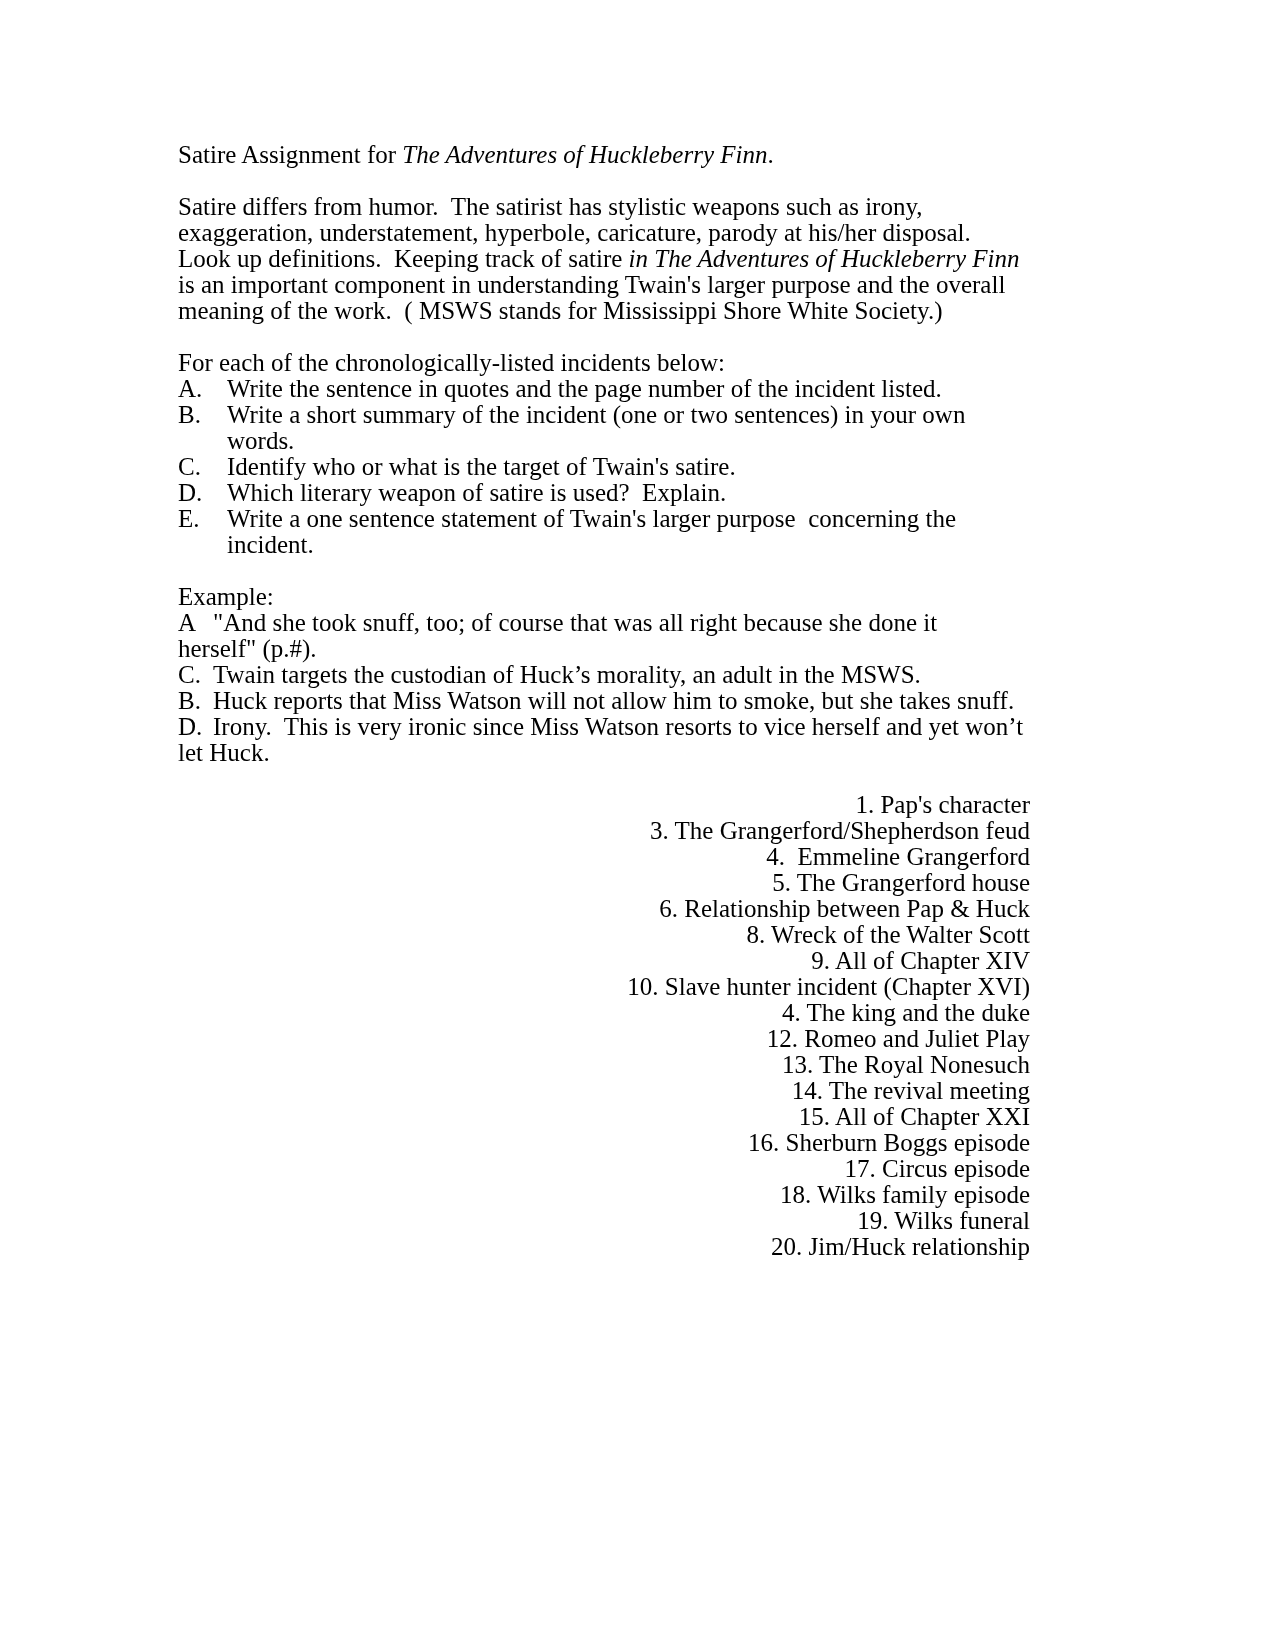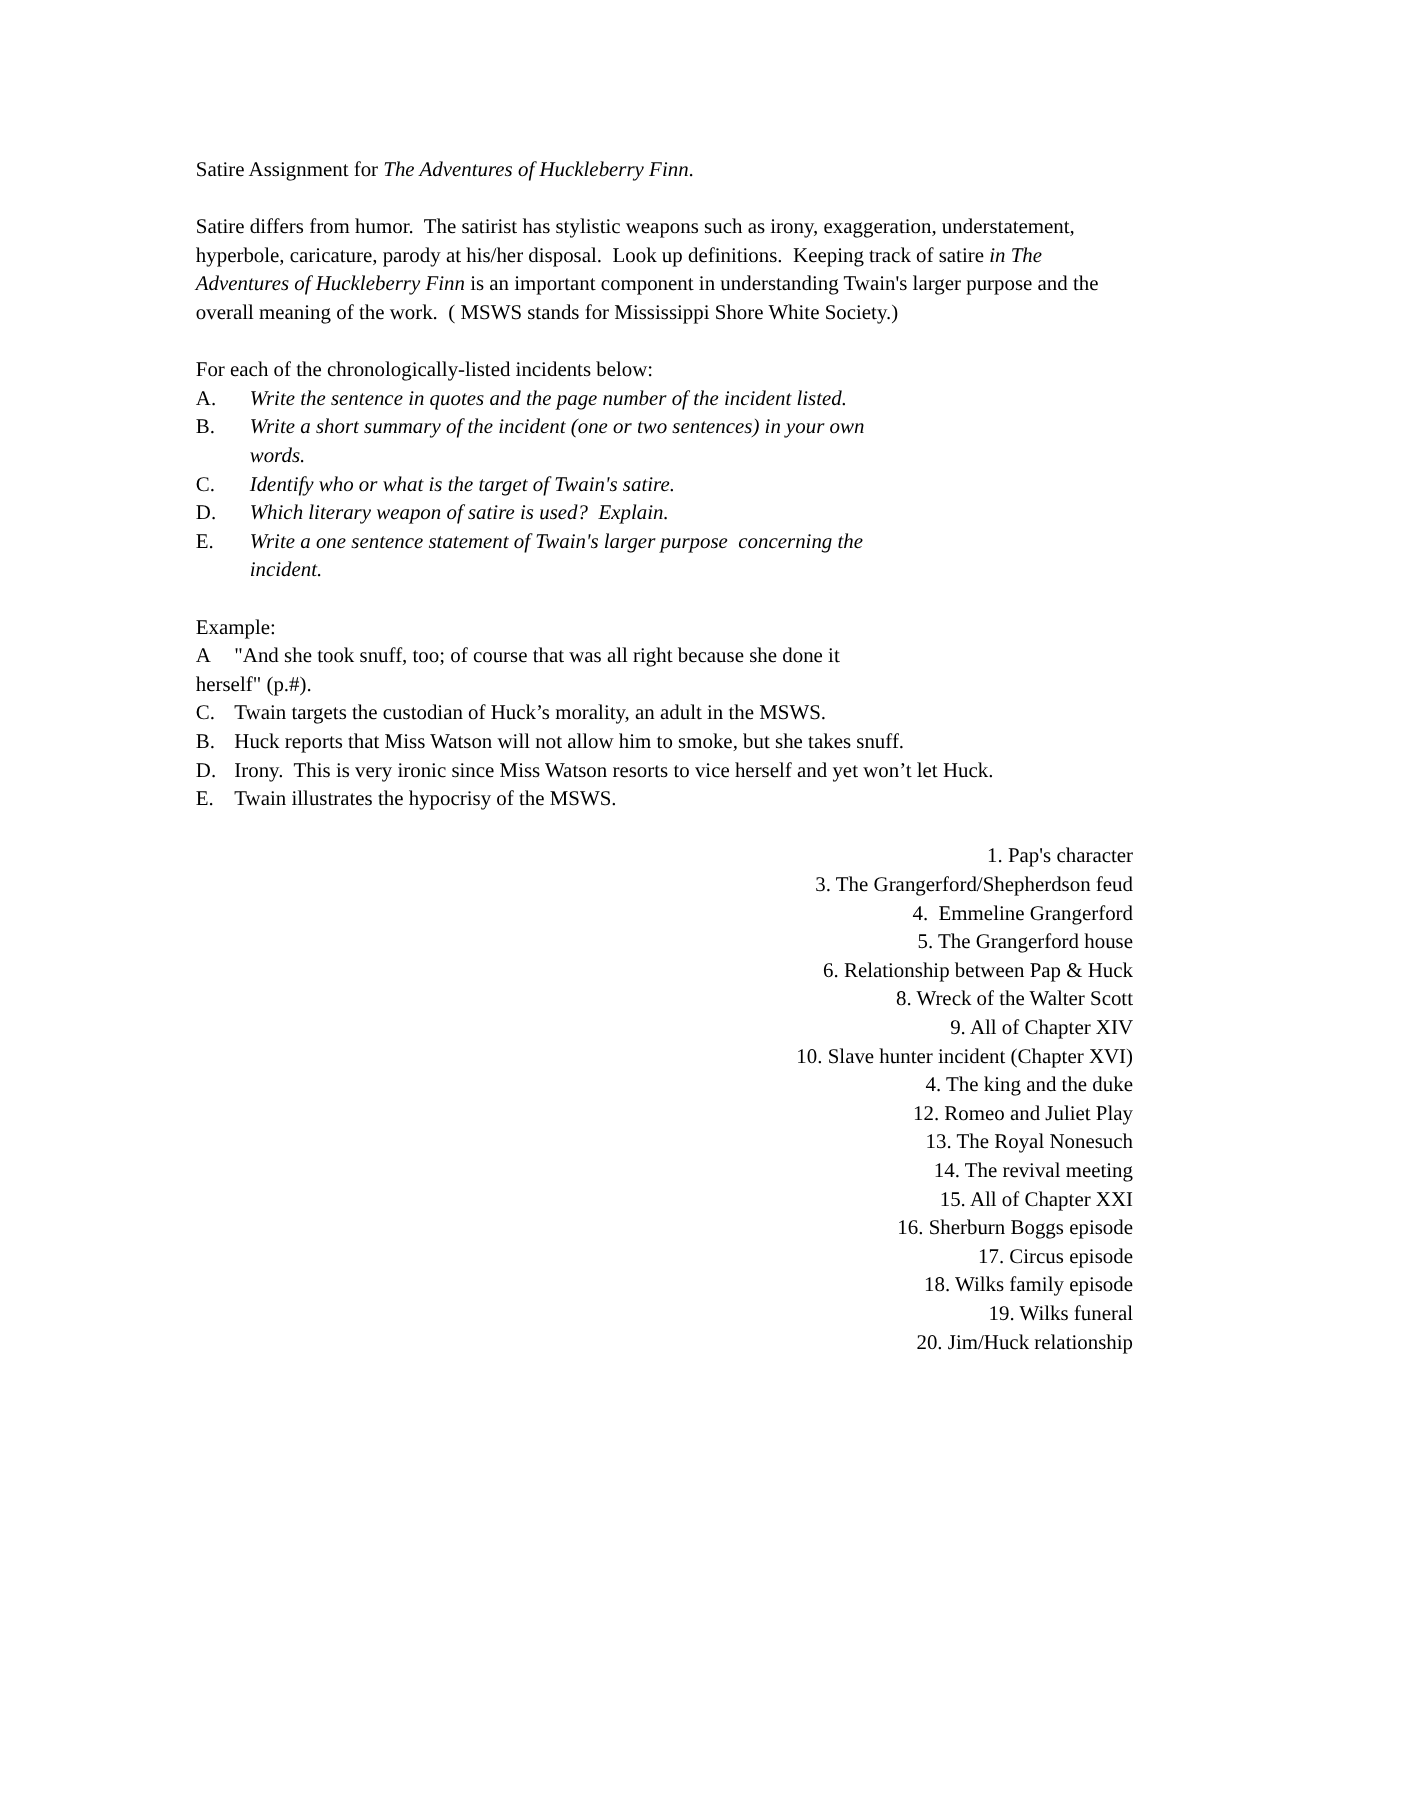--- a/index.html
+++ b/index.html
@@ -14,21 +14,21 @@
     background: #ffffff;
     overflow: hidden;
     font-family: "Liberation Serif", "DejaVu Serif", serif;
     color: #000000;
   }
   .content {
     position: absolute;
     left: 178px;
     top: 142px;
     width: 852px;
-    font-size: 19px;
+    font-size: 25px;
     line-height: 26px;
   }
   .para {
     margin: 0;
     white-space: pre-wrap;
   }
   .gap {
     margin-top: 26px;
   }
   .ital {
@@ -39,21 +39,20 @@
     display: flex;
     align-items: flex-start;
   }
   .instr-letter {
     flex: 0 0 49px;
     white-space: pre;
   }
   .instr-text {
     flex: 1 1 auto;
     white-space: pre-wrap;
-    font-style: italic;
   }
   
   .ex-item {
     white-space: pre-wrap;
   }
   .ex-letter {
     display: inline-block;
     width: 35px;
     white-space: pre;
   }
@@ -97,21 +96,20 @@
 incident.</span>
     </div>
 
     <p class="para gap">Example:</p>
 
     <div class="ex-item"><span class="ex-letter">A</span><span>"And she took snuff, too; of course that was all right because she done it
 herself" (p.#).</span></div>
     <div class="ex-item"><span class="ex-letter">C.</span><span>Twain targets the custodian of Huck’s morality, an adult in the MSWS.</span></div>
     <div class="ex-item"><span class="ex-letter">B.</span><span>Huck reports that Miss Watson will not allow him to smoke, but she takes snuff.</span></div>
     <div class="ex-item"><span class="ex-letter">D.</span><span>Irony.  This is very ironic since Miss Watson resorts to vice herself and yet won’t let Huck.</span></div>
-    <div class="ex-item"><span class="ex-letter">E.</span><span>Twain illustrates the hypocrisy of the MSWS.</span></div>
 
     <div class="gap">
       <div class="incident-row">1. Pap's character</div>
       <div class="incident-row">3. The Grangerford/Shepherdson feud</div>
       <div class="incident-row">4.  Emmeline Grangerford</div>
       <div class="incident-row">5. The Grangerford house</div>
       <div class="incident-row">6. Relationship between Pap &amp; Huck</div>
       <div class="incident-row">8. Wreck of the Walter Scott</div>
       <div class="incident-row">9. All of Chapter XIV</div>
       <div class="incident-row">10. Slave hunter incident (Chapter XVI)</div>

